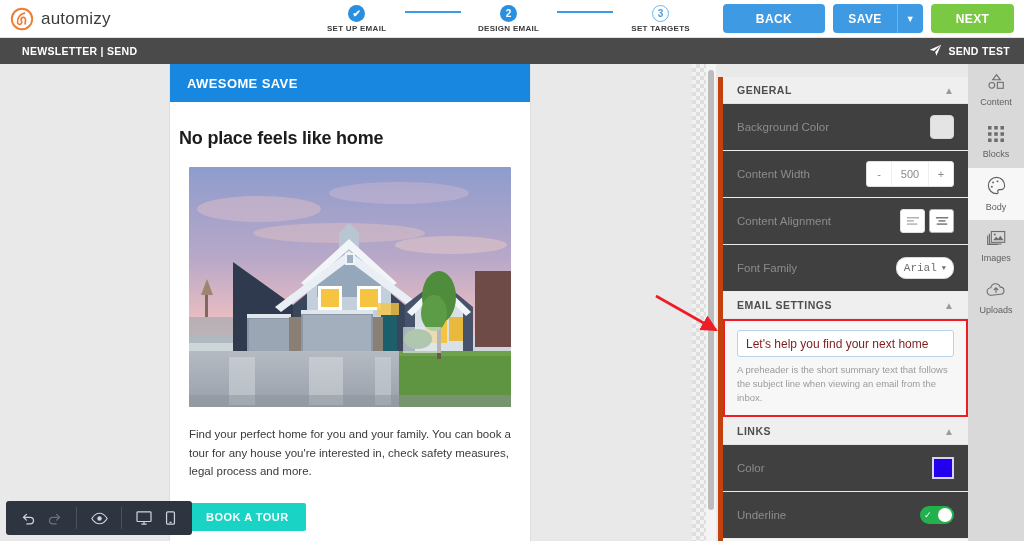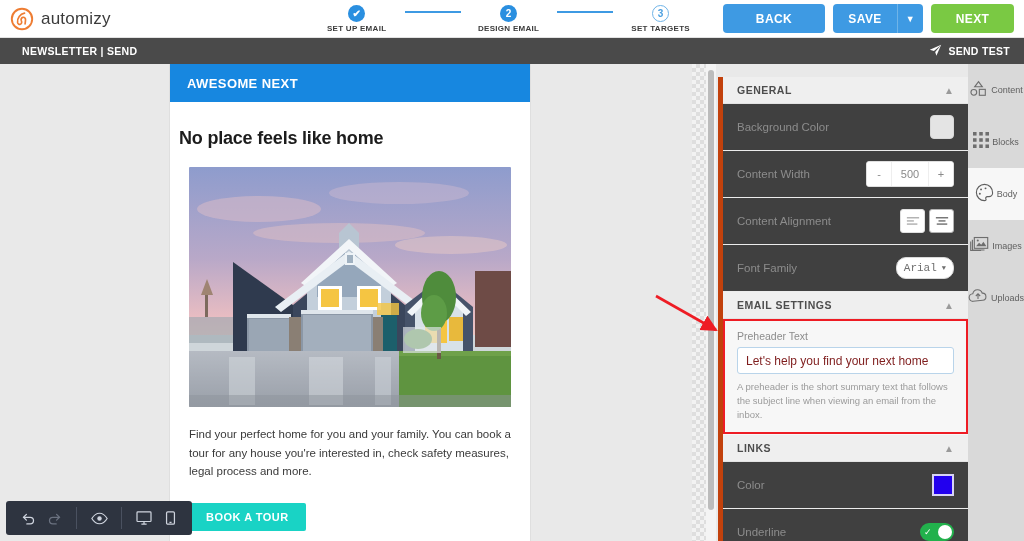--- a/index.html
+++ b/index.html
@@ -170,21 +170,21 @@
     position: absolute; right: 2px;
   }
   .toggle .tick { color: #fff; font-size: 9px; margin-left: 4px; }
 
   
   .rail {
     position: absolute; left: 968px; top: 64px; width: 56px; height: 477px;
     background: #d9d9d9; display: flex; flex-direction: column;
   }
   .rail-item {
-    height: 52px; display: flex; flex-direction: row; align-items: center;
+    height: 52px; display: flex; flex-direction: column; align-items: center;
     justify-content: center; gap: 3px; cursor: pointer; color: #6e6e6e;
   }
   .rail-item.active { background: #f7f7f7; }
   .rail-label { font-size: 9px; color: #5f5f5f; }
 
   
   .toolbar {
     position: absolute; left: 6px; bottom: 6px; height: 34px;
     background: #2e3440; border-radius: 3px; display: flex; align-items: center;
   }
@@ -246,21 +246,21 @@
         <path d="M15 1 L1 7.2 L6 8.6 L14.6 1.6 L7.6 9.8 L9.1 14.6 Z" fill="#ffffff"></path>
       </svg>
     </span>
     <span>SEND TEST</span>
   </div>
 </div>
 
 <div class="canvas">
   <div class="email">
     <div class="email-header">
-      <div class="email-logo">AWESOME NEXT</div>
+      <div class="email-logo">AWESOME SAVE</div>
     </div>
     <div class="email-title">No place feels like home</div>
 
     <div class="email-img-wrap">
       <svg class="email-img" viewBox="0 0 322 240" preserveAspectRatio="none">
         <defs>
           <linearGradient id="sky" x1="0" y1="0" x2="0" y2="1">
             <stop offset="0%" stop-color="#8e9ccd"></stop>
             <stop offset="38%" stop-color="#b8a8c8"></stop>
             <stop offset="62%" stop-color="#e7bcc2"></stop>
@@ -387,21 +387,20 @@
       <span style="font-size:7px;">▼</span>
     </div>
   </div>
 
   <div class="sec-head">
     <span class="sec-title">EMAIL SETTINGS</span>
     <span class="chev">▲</span>
   </div>
 
   <div class="pre-group">
-    <div class="pre-label">Preheader Text</div>
     <input class="pre-input" type="text" value="Let's help you find your next home" style="">
     <div class="pre-help">A preheader is the short summary text that follows the subject line when viewing an email from the inbox.</div>
   </div>
 
   <div class="sec-head" style="margin-top:1px;">
     <span class="sec-title">LINKS</span>
     <span class="chev">▲</span>
   </div>
 
   <div class="row">

